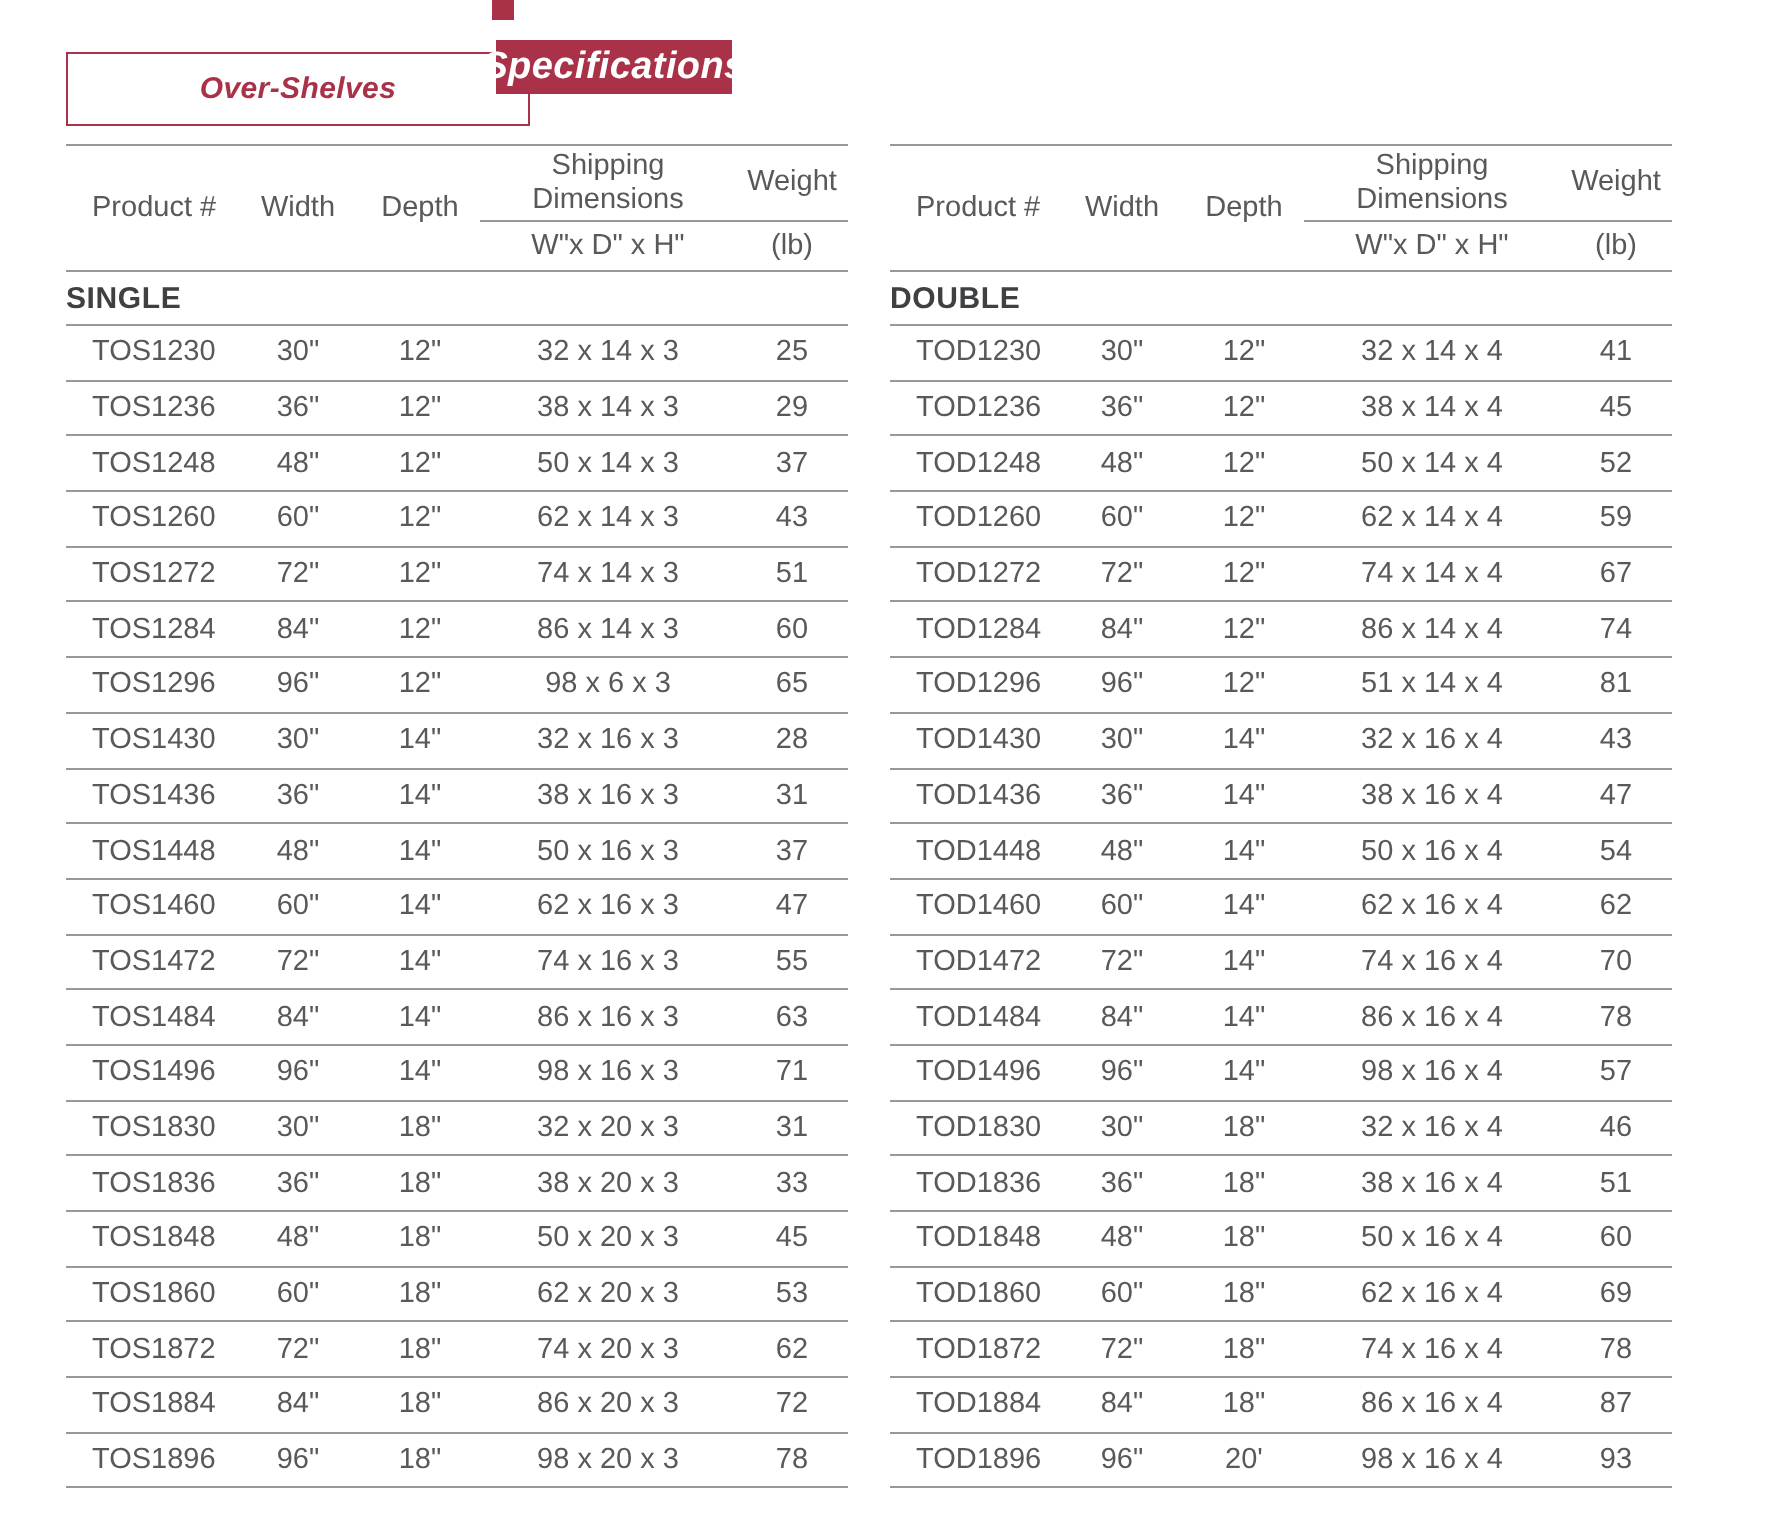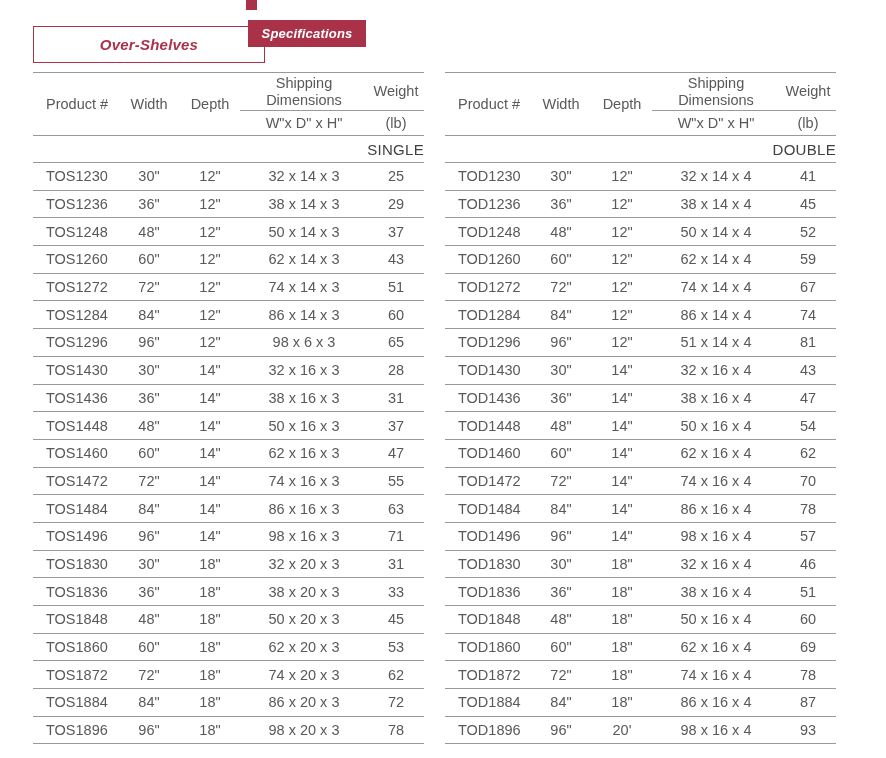--- a/index.html
+++ b/index.html
@@ -25,43 +25,43 @@
     display:flex;align-items:center;justify-content:center;background:#fff;
   }
   .tab-outline .lbl{
     color:var(--maroon);font-weight:bold;font-style:italic;font-size:15px;
     letter-spacing:.2px;
   }
   .tab-filled{
     position:absolute;left:248px;top:20px;width:118px;height:27px;
     background:var(--maroon);color:#ffffff;
     display:flex;align-items:center;justify-content:center;
-    font-weight:bold;font-style:italic;font-size:13px;letter-spacing:.2px;
+    font-weight:bold;font-style:italic;font-size:19px;letter-spacing:.2px;
   }
   
   table.spec{
     position:absolute;top:72px;width:391px;border-collapse:collapse;
     table-layout:fixed;color:var(--text);font-size:14.5px;
     border-top:1.5px solid var(--line);
   }
   table.spec.left{left:33px;}
   table.spec.right{left:445px;}
   table.spec th{font-weight:normal;padding:0;}
   table.spec td{padding:0;}
   tr.h1{height:38px;}
   tr.h1 th{vertical-align:middle;line-height:17px;}
   tr.h1 th.ship, tr.h1 th.wt{border-bottom:1.5px solid var(--line);}
   tr.h1 th[rowspan]{border-bottom:1.5px solid var(--line);margin-top:39px;}
   tr.h2{height:25px;}
   tr.h2 th{border-bottom:1.5px solid var(--line);vertical-align:middle;}
   tr.section-row{height:27px;}
   tr.section-row th{
     border-bottom:1.5px solid var(--line);
-    font-weight:normal;color:var(--section);font-size:15px;
-    text-align:right;vertical-align:middle;letter-spacing:.3px;
+    font-weight:bold;color:var(--section);font-size:15px;
+    text-align:left;vertical-align:middle;letter-spacing:.3px;
   }
   tbody tr{height:27.7px;}
   tbody td{border-bottom:1.5px solid var(--line);text-align:center;vertical-align:middle;}
   .col-prod{text-align:left;padding-left:13px !important;}
   th.c, td.c{text-align:center;}
 </style>
 </head>
 <body>
 
 <div class="corner-mark"></div>

